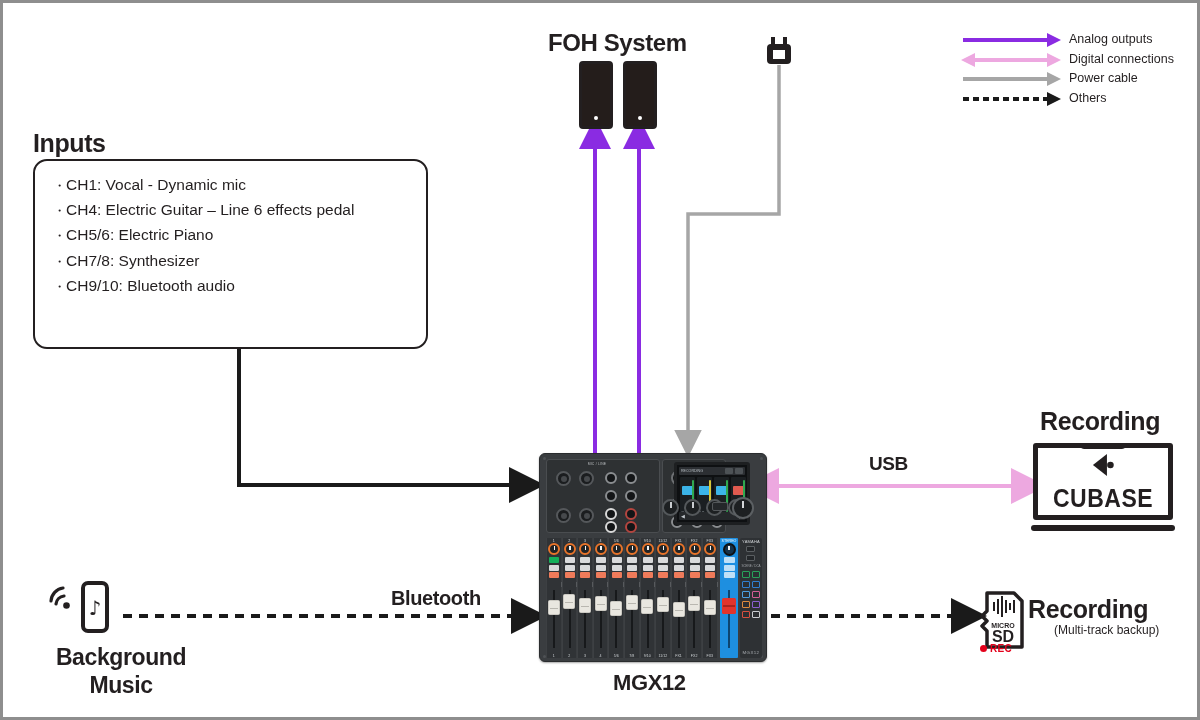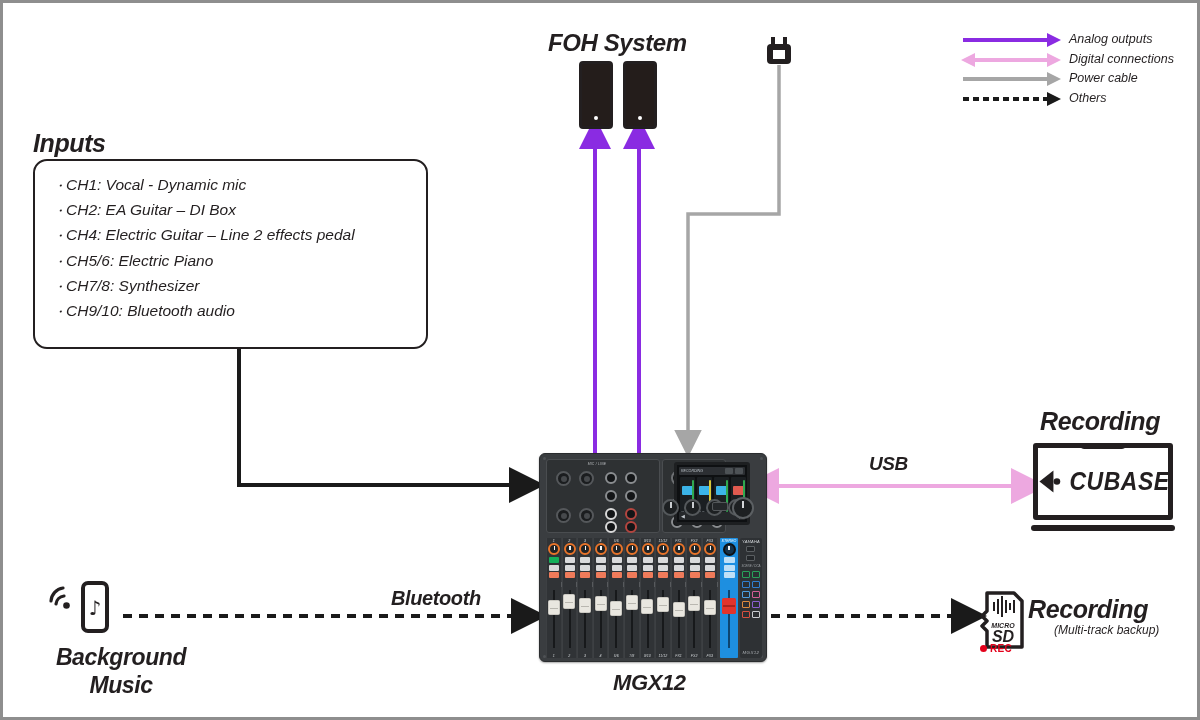--- a/index.html
+++ b/index.html
@@ -1,20 +1,20 @@
 <!DOCTYPE html>
 <html><head>
 <meta charset="utf-8">
 <style>
   html,body{margin:0;padding:0;background:#fff;}
   body{width:1200px;height:720px;overflow:hidden;
        font-family:"Liberation Sans","DejaVu Sans",sans-serif;color:#231f20;}
   #canvas{position:relative;width:1200px;height:720px;box-sizing:border-box;
           border:3px solid #8e8e8e;background:#fff;}
-  .abs{position:absolute;font-style:italic;}
+  .abs{position:absolute;}
   .ttl{font-weight:bold;letter-spacing:-0.4px;color:#231f20;}
 
   
   #inputs-title{left:30px;top:126px;font-size:25px;}
   #inputs-box{left:30px;top:156px;width:395px;height:190px;
               border:2.5px solid #231f20;border-radius:14px;background:#fff;box-sizing:border-box;}
   #inputs-list{position:absolute;left:18px;top:12px;right:8px;}
   .in-row{font-size:15.5px;line-height:24.2px;white-space:nowrap;color:#231f20;}
   .in-row .dot{font-size:13px;}
 
@@ -36,21 +36,21 @@
   #rec-title{left:1037px;top:404px;font-size:25px;}
 
   
   #laptop{left:1030px;top:440px;width:140px;height:90px;}
   #lap-screen{position:absolute;left:0;top:0;width:140px;height:77px;
               border:5px solid #231f20;border-radius:3px;background:#fff;box-sizing:border-box;}
   #lap-base{position:absolute;left:-2px;top:82px;width:144px;height:6px;background:#231f20;border-radius:3px;}
   #lap-notch{position:absolute;left:46px;top:0px;width:48px;height:6px;background:#231f20;
              border-bottom-left-radius:5px;border-bottom-right-radius:5px;}
   #cubase{position:absolute;left:50%;top:50%;transform:translate(-50%,-50%);
-          display:flex;align-items:center;gap:7px;}
+          display:flex;align-items:center;gap:7px;flex-direction:column;}
   #cubase .word{font-size:23px;font-weight:bold;letter-spacing:0.5px;
                 font-family:"Liberation Sans",sans-serif;transform:scaleY(1.12);color:#231f20;}
 
   
   #bgm{left:28px;top:578px;width:180px;}
   #phone{position:absolute;left:50px;top:0;width:28px;height:52px;
          border:4px solid #231f20;border-radius:7px;background:#fff;box-sizing:border-box;}
   #bgm-label{position:absolute;left:0;top:62px;width:180px;text-align:center;
              font-size:23px;line-height:28px;}
 
@@ -183,22 +183,21 @@
 
     <path d="M120,613 L512,613" stroke="#1a1a1a" stroke-width="4" fill="none" stroke-dasharray="9 7" marker-end="url(#ah-blk)"></path>
 
     <path d="M768,613 L952,613" stroke="#1a1a1a" stroke-width="4" fill="none" stroke-dasharray="9 7" marker-end="url(#ah-blk)"></path>
   </svg>
 
   <div class="abs ttl" id="inputs-title">Inputs</div>
   <div class="abs" id="inputs-box">
     <div id="inputs-list">
         <div class="in-row"><span class="dot">・</span><span>CH1: Vocal - Dynamic mic</span></div>
-        <div class="in-row"><span class="dot">・</span><span>CH2: EA Guitar – DI Box</span></div>
-        <div class="in-row"><span class="dot">・</span><span>CH4: Electric Guitar – Line 2 effects pedal</span></div>
+        <div class="in-row"><span class="dot">・</span><span>CH4: Electric Guitar – Line 6 effects pedal</span></div>
         <div class="in-row"><span class="dot">・</span><span>CH5/6: Electric Piano</span></div>
         <div class="in-row"><span class="dot">・</span><span>CH7/8: Synthesizer</span></div>
         <div class="in-row"><span class="dot">・</span><span>CH9/10: Bluetooth audio</span></div>
       </div>
   </div>
 
   <div class="abs ttl" id="foh-title">FOH System</div>
   <div class="spk" id="spk1">
     <span class="port"></span>
   </div>

